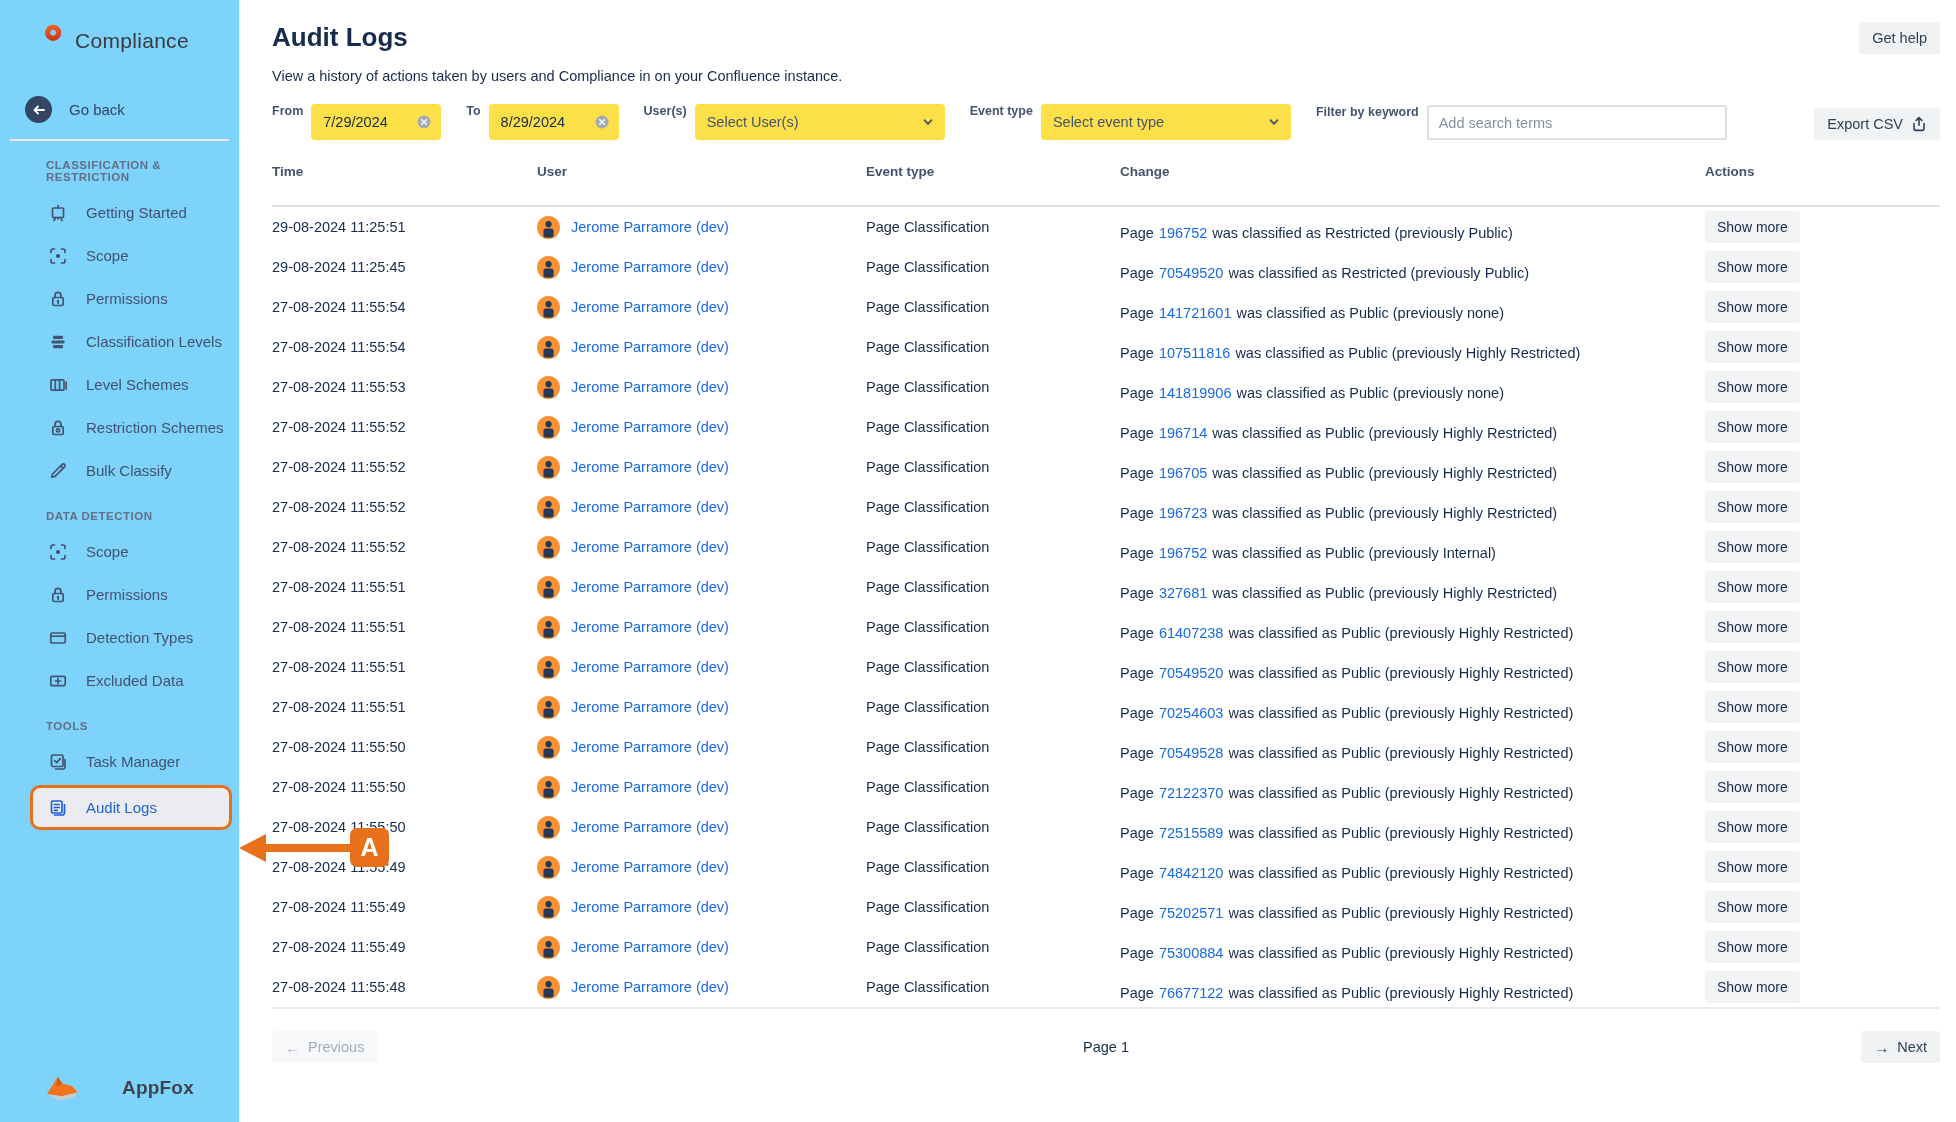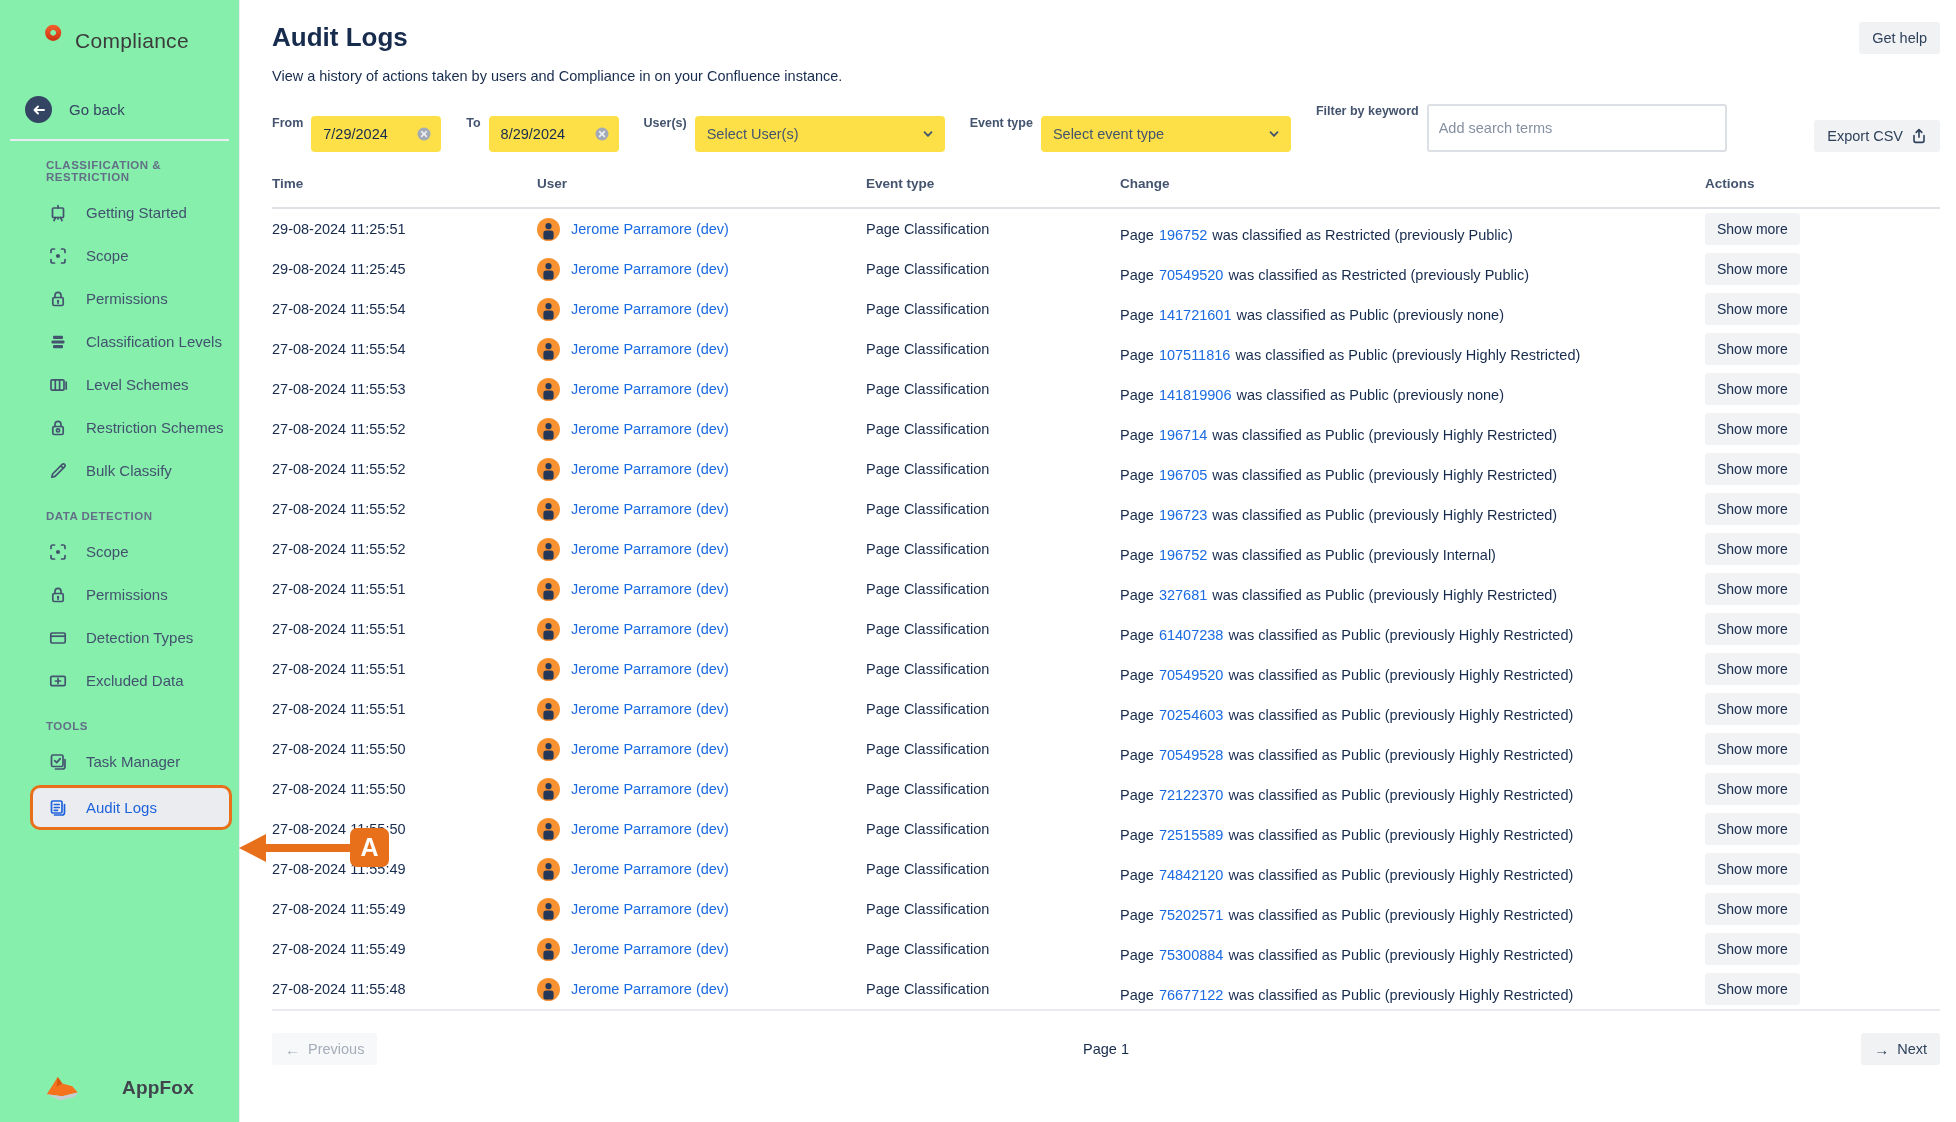--- a/index.html
+++ b/index.html
@@ -6,21 +6,21 @@
   html,body { width:1956px; height:1122px; overflow:hidden; }
   body {
     font-family:"Liberation Sans", sans-serif;
     background:#ffffff; color:#172B4D;
     display:flex; position:relative;
   }
 
   
   .sidebar {
     width:240px; min-width:240px; height:100%;
-    background:#86efac; border-right:1px solid #ECEEF1;
+    background:#7dd3fc; border-right:1px solid #ECEEF1;
     padding-top:16px; position:relative;
   }
   .logo { display:flex; align-items:center; gap:9px; padding:0 16px 0 24px; height:50px; }
   .logo-text { font-size:21px; color:#3B3B3B; letter-spacing:.3px; }
   .go-back { display:flex; align-items:center; gap:17px; padding-left:25px; margin-top:30px; cursor:pointer; }
   .go-back-circle {
     width:27px; height:27px; border-radius:50%; background:#344563;
     display:flex; align-items:center; justify-content:center;
   }
   .go-back-label { font-size:15px; color:#344563; }
@@ -78,32 +78,32 @@
   .filter-group { display:flex; flex-direction:row; gap:8px; margin-right:25px; }
   .filter-label { font-size:12.5px; font-weight:600; color:#44546F; }
   .field {
     height:36px; background:#fde047; border-radius:4px;
     display:flex; align-items:center; justify-content:space-between;
     font-size:14.5px; color:#172B4D; padding:0 10px 0 12px; cursor:pointer;
   }
   .field.date { width:130px; }
   .field.select { width:250px; color:#44546F; }
   .keyword-input {
-    width:300px; height:48px; background:#fff;
+    width:300px; height:35px; background:#fff;
     border:2px solid #DCDFE4; border-radius:3px;
     padding:0 10px; font-size:14.5px; color:#172B4D; font-family:inherit; outline:none;
   }
   .keyword-input::placeholder { color:#8590A2; }
   .export-wrap { margin-left:auto; }
 
   
   .audit-table { margin-top:24px; }
   .thead {
     display:flex; align-items:center; font-size:13.5px; font-weight:600;
-    color:#44546F; padding-bottom:16px; border-bottom:2px solid #DFE1E6;
+    color:#44546F; padding-bottom:26px; border-bottom:2px solid #DFE1E6;
   }
   .col-time { width:265px; }
   .col-user { width:329px; }
   .col-event { width:254px; }
   .col-change { flex:1; }
   .col-actions { width:235px; }
   .tbody { border-bottom:2px solid #E9EBEE; }
   .trow { display:flex; align-items:center; height:40px; font-size:14.5px; color:#172B4D; }
   .user-cell { display:flex; align-items:center; gap:11px; }
   .avatar {

